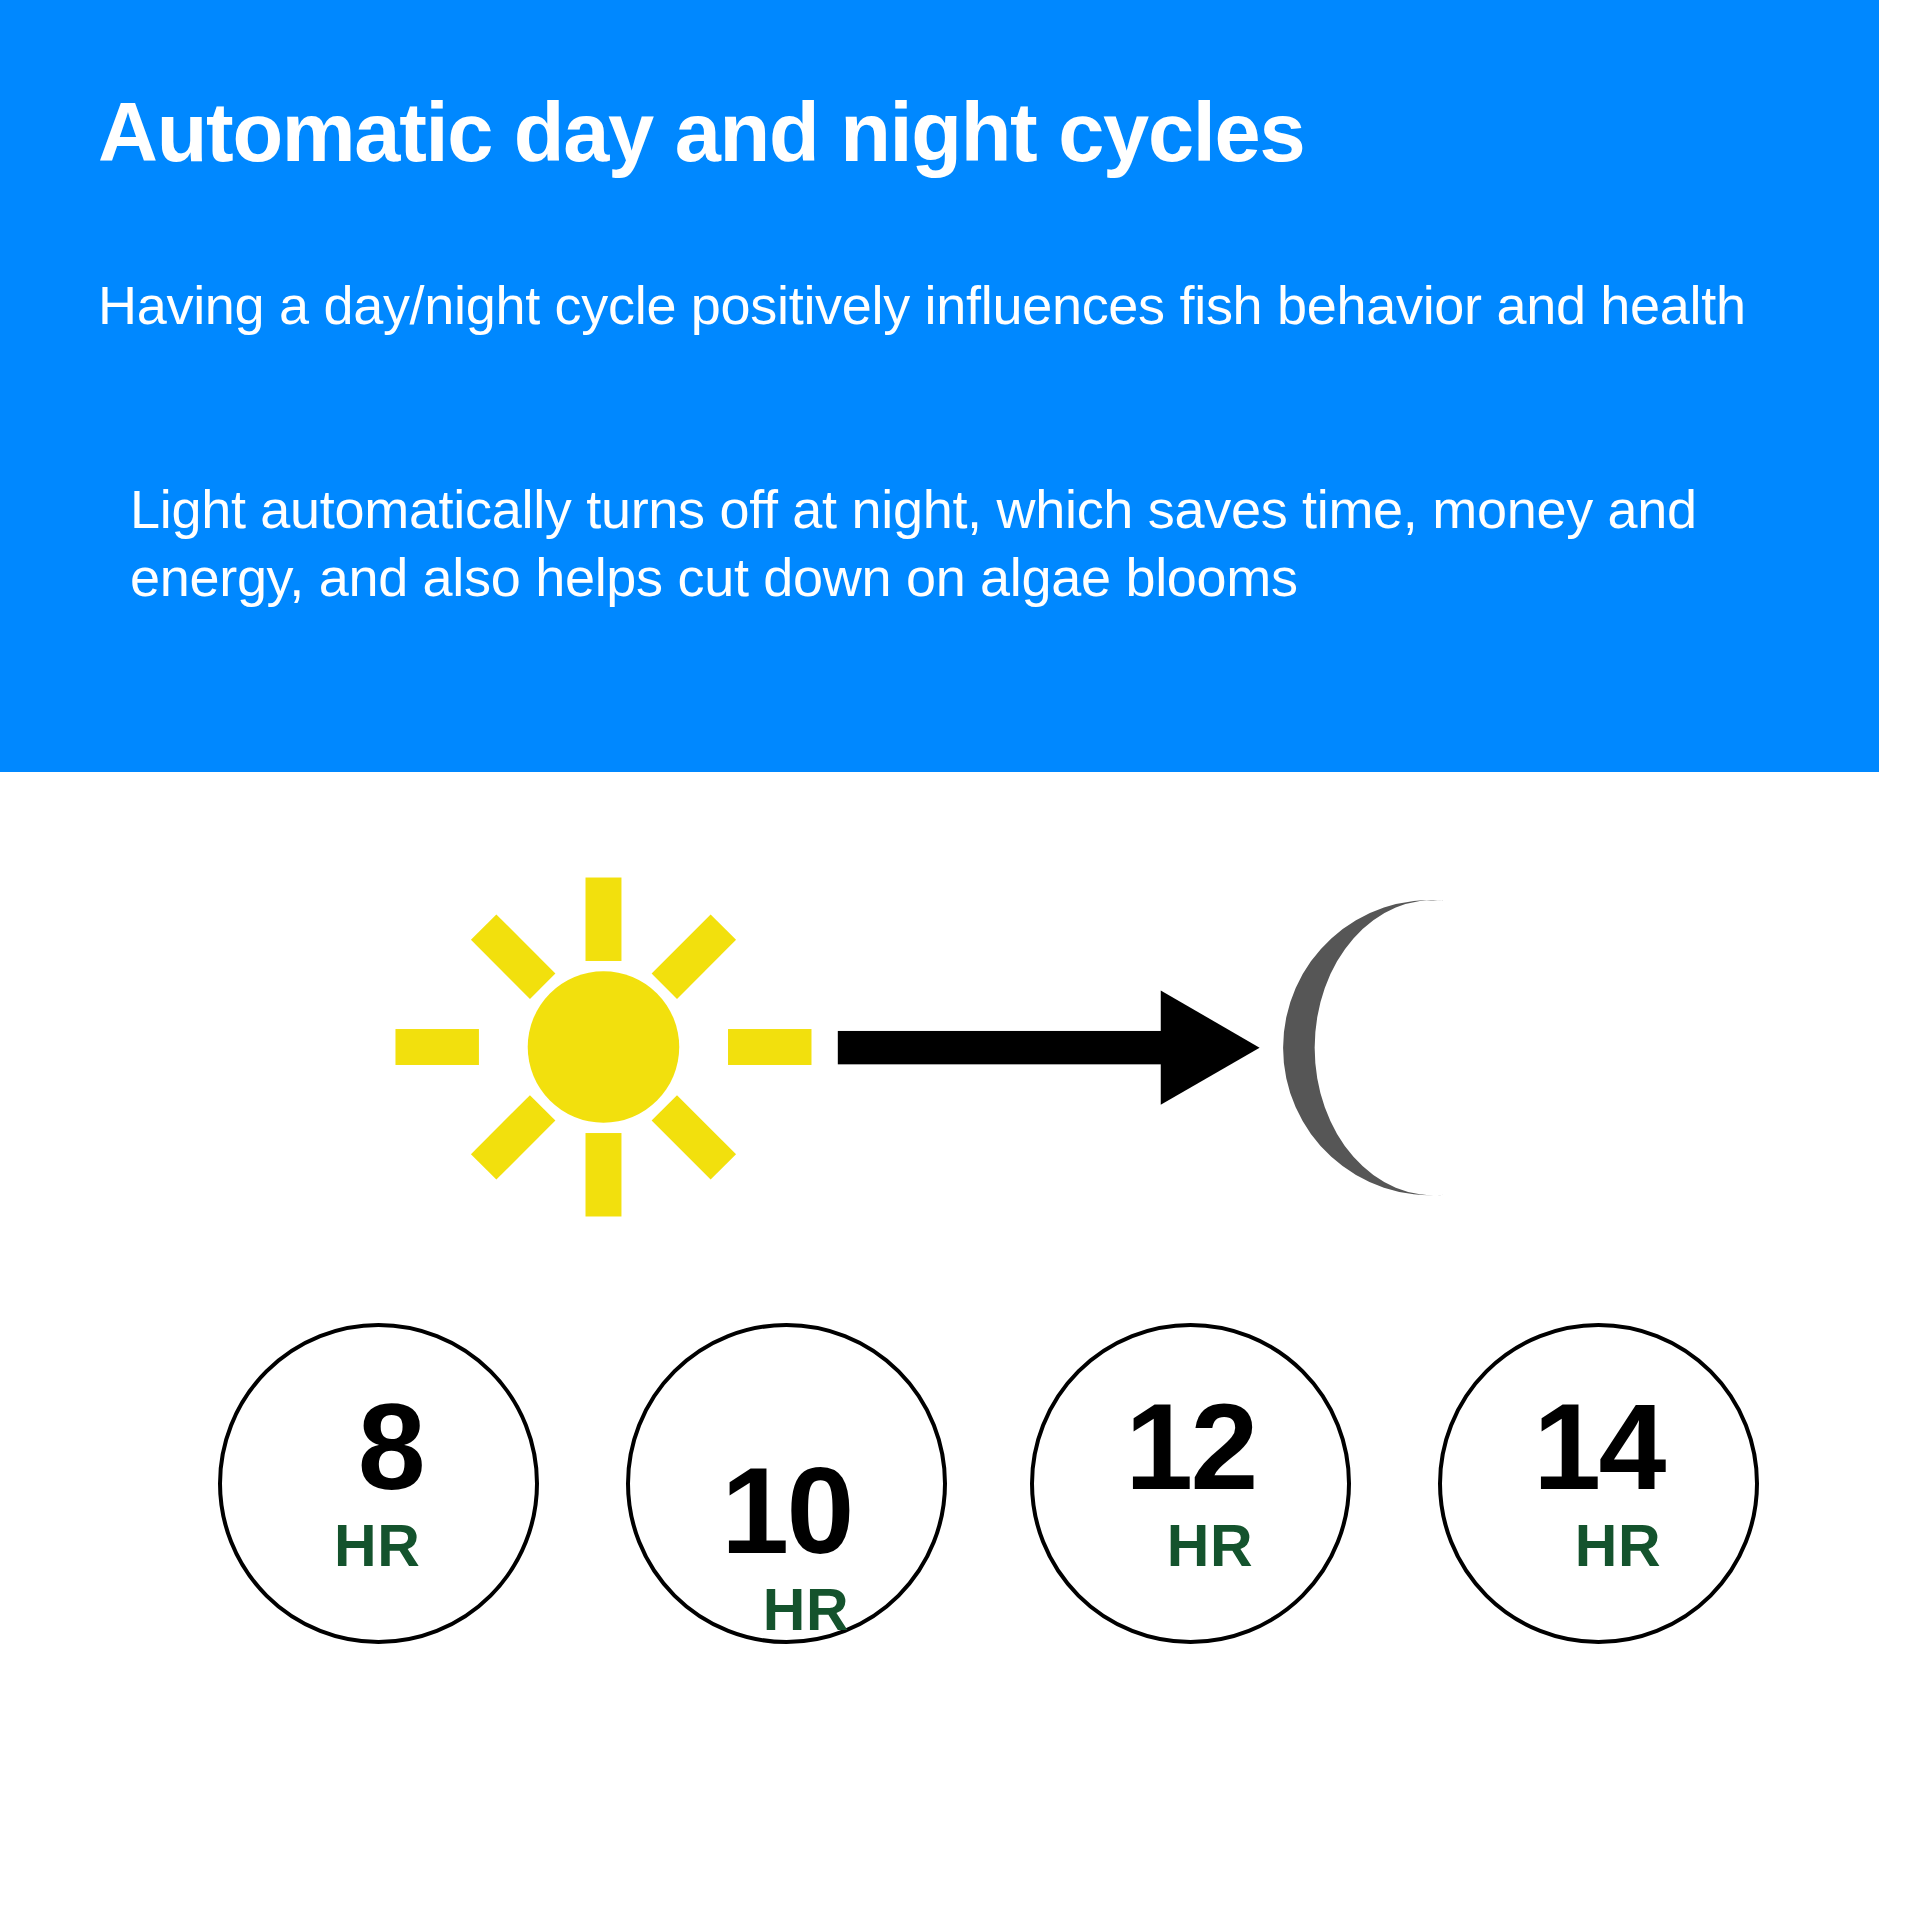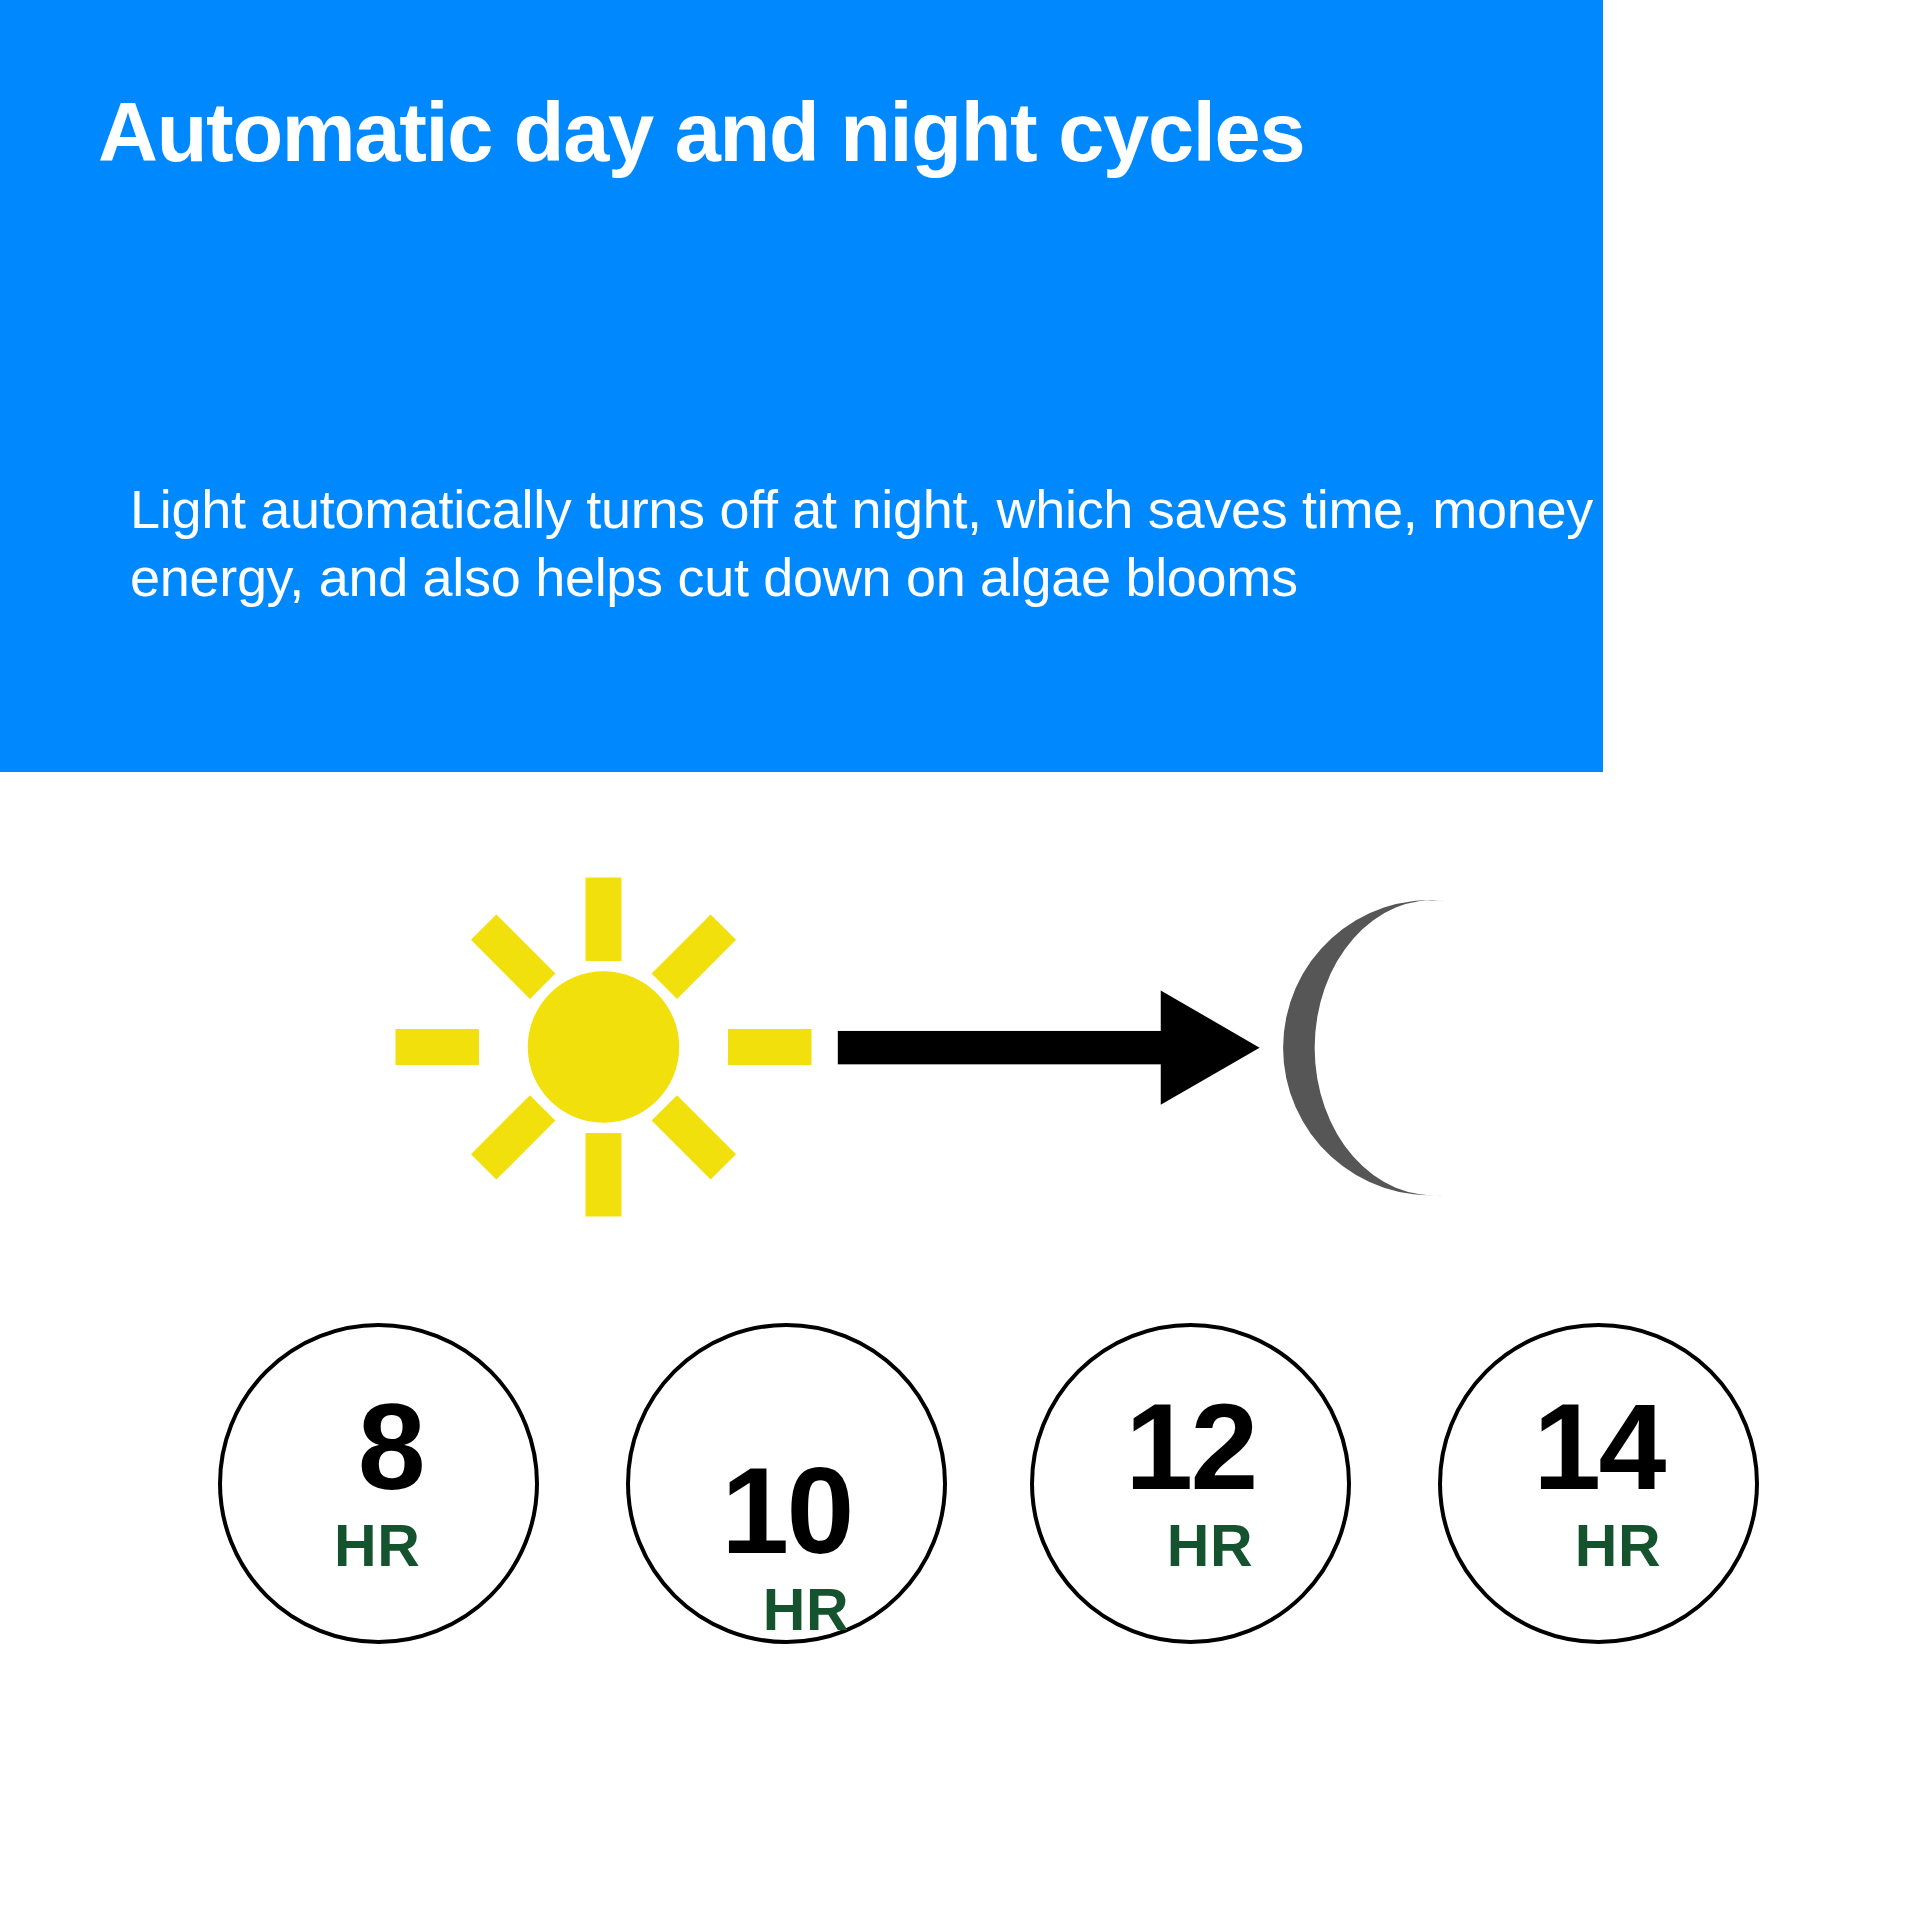--- a/index.html
+++ b/index.html
@@ -14,21 +14,21 @@
     overflow: hidden;
     font-family: "Liberation Sans", sans-serif;
     -webkit-font-smoothing: antialiased;
   }
 
   
   #header-band {
     position: absolute;
     left: 0;
     top: 0;
-    width: 1603px;
+    width: 1879px;
     height: 772px;
     background: #0088ff;
     box-sizing: border-box;
     padding: 0;
   }
 
   #page-title {
     position: absolute;
     left: 98px;
     top: 89px;
@@ -120,20 +120,21 @@
     margin-right: 2.6px;
   }
 </style>
 </head>
 <body>
 
 <div id="header-band">
 
   <h1 id="page-title">Automatic day and night cycles</h1>
 
+  <p id="paragraph-1" class="body-paragraph">Having a day/night cycle positively influences fish behavior and health</p>
 
   <p id="paragraph-2" class="body-paragraph">Light automatically turns off at night, which saves time, money and energy, and also helps cut down on algae blooms</p>
 </div>
 
 <div id="icon-row">
   <svg width="1926" height="559" viewBox="0 0 3000 870" xmlns="http://www.w3.org/2000/svg">
 
     <g fill="#f2e00d">
 
       <circle cx="940" cy="428" r="118"></circle>

